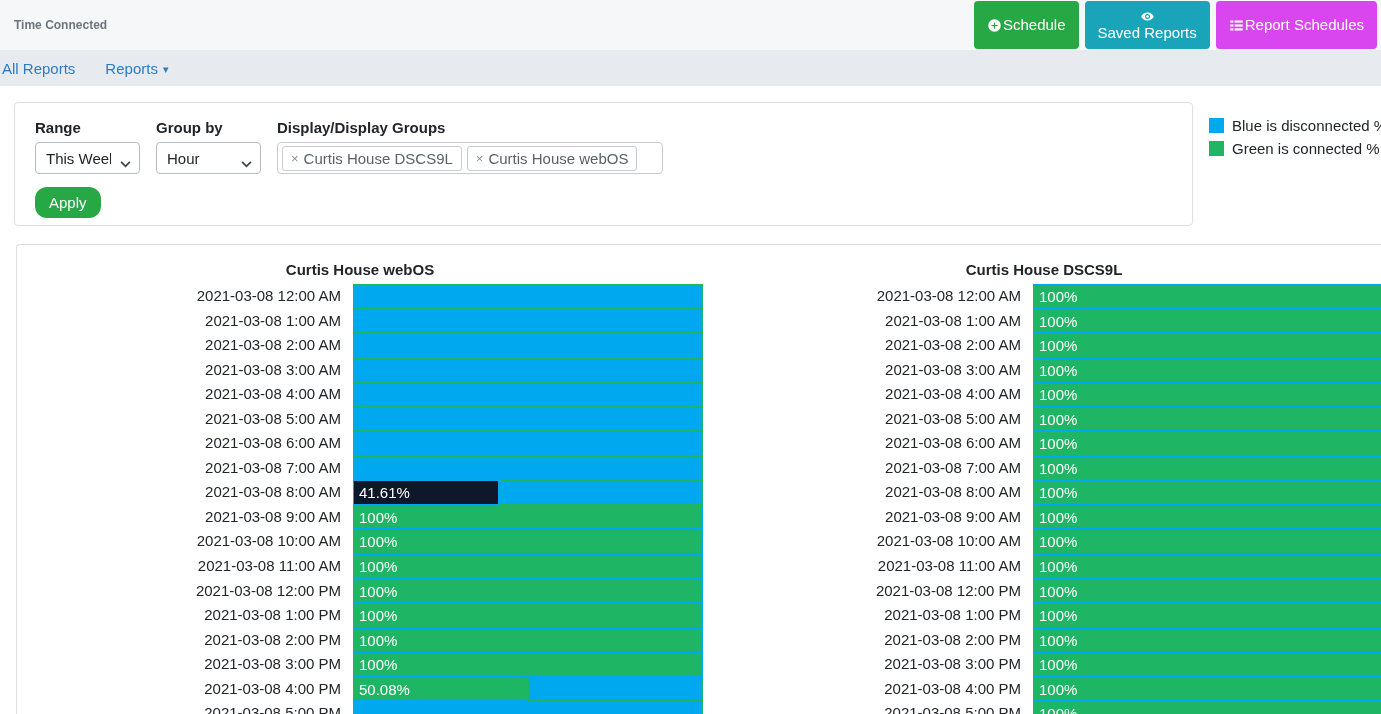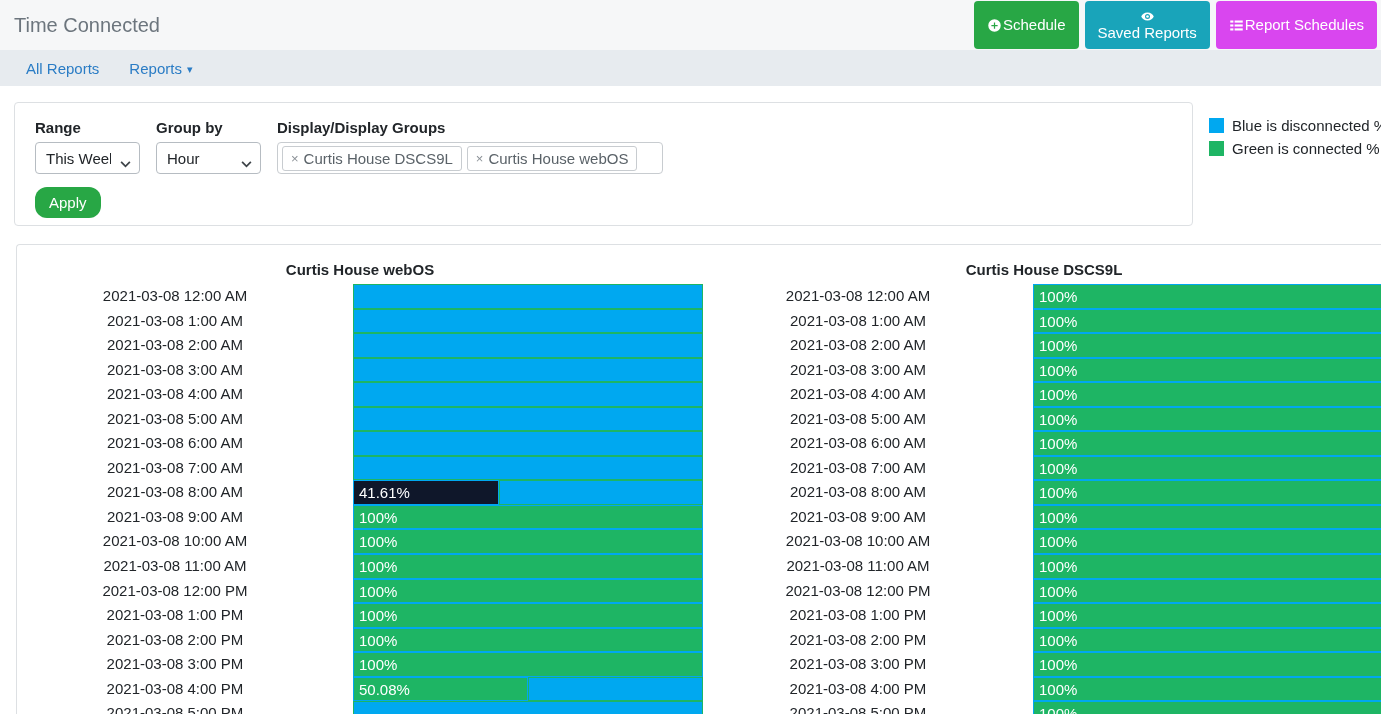--- a/index.html
+++ b/index.html
@@ -2,30 +2,30 @@
 <html><head>
 <meta charset="utf-8">
 <style>
   * { margin:0; padding:0; box-sizing:border-box; }
   html,body { width:1381px; height:714px; overflow:hidden; background:#ffffff;
               font-family:"Liberation Sans", sans-serif; }
 
   
   .header { height:50px; background:#f6f7f8; display:flex; align-items:center;
             padding:0 4px 0 14px; }
-  .page-title { font-size:20px; font-weight:400; color:#6c757d; }
+  .page-title { font-size:12px; font-weight:700; color:#6c757d; }
   .header-buttons { margin-left:auto; display:flex; gap:6px; }
   .btn { display:inline-flex; align-items:center; gap:1px; border:none; cursor:pointer;
          color:#fff; font-size:15px; font-family:Liberation Sans, sans-serif; padding:8px 13px; border-radius:4px;
          line-height:1.1; }
   .btn svg { display:block; }
 
   
   .navbar { height:36px; background:#e7ebef; display:flex; align-items:center;
-            padding-left:26px; gap:30px; }
+            padding-left:2px; gap:30px; }
   .nav-link { color:#2a7cc5; font-size:15px; text-decoration:none; display:inline-flex;
               align-items:center; gap:5px; cursor:pointer; }
   .caret { font-size:11px; position:relative; top:1px; }
 
   
   .filter-panel { position:relative; margin:16px 0 0 14px; width:1179px; height:124px;
                   background:#fff; border:1px solid #dde0e3; border-radius:4px;
                   padding:16px 20px; }
   .filter-row { display:flex; align-items:flex-start;gap:8px; }
   .filter-group { margin-right:8px; }
@@ -53,21 +53,21 @@
   
   .chart-panel { margin:18px 0 0 16px; width:1369px; height:485px; background:#fff;
                  border:1px solid #dde0e3; border-right:none; border-radius:4px 0 0 4px;
                  padding-top:16px; overflow:hidden; }
   .charts { display:flex; }
   .chart-left  { width:686px; flex:0 0 686px; }
   .chart-right { flex:1; }
   .chart-title { text-align:center; font-size:15px; font-weight:700; color:#212529;
                  margin-bottom:2px; height:21px; }
   .crow { display:flex; height:24.55px; align-items:stretch; }
-  .cat { text-align:center; padding-right:20px; font-size:15px; color:#212529;
+  .cat { text-align:right; padding-right:12px; font-size:15px; color:#212529;
          line-height:24.55px; white-space:nowrap; }
   .chart-left  .cat { width:336px; flex:0 0 336px; }
   .chart-right .cat { width:330px; flex:0 0 330px; }
   .bars { flex:1; display:flex; }
   .seg { height:100%; overflow:hidden; }
   .seg .bar-label { color:#fff; font-size:15px; line-height:23px; padding-left:5px;
                     white-space:nowrap; display:block; }
 </style>
 </head>
 <body>

